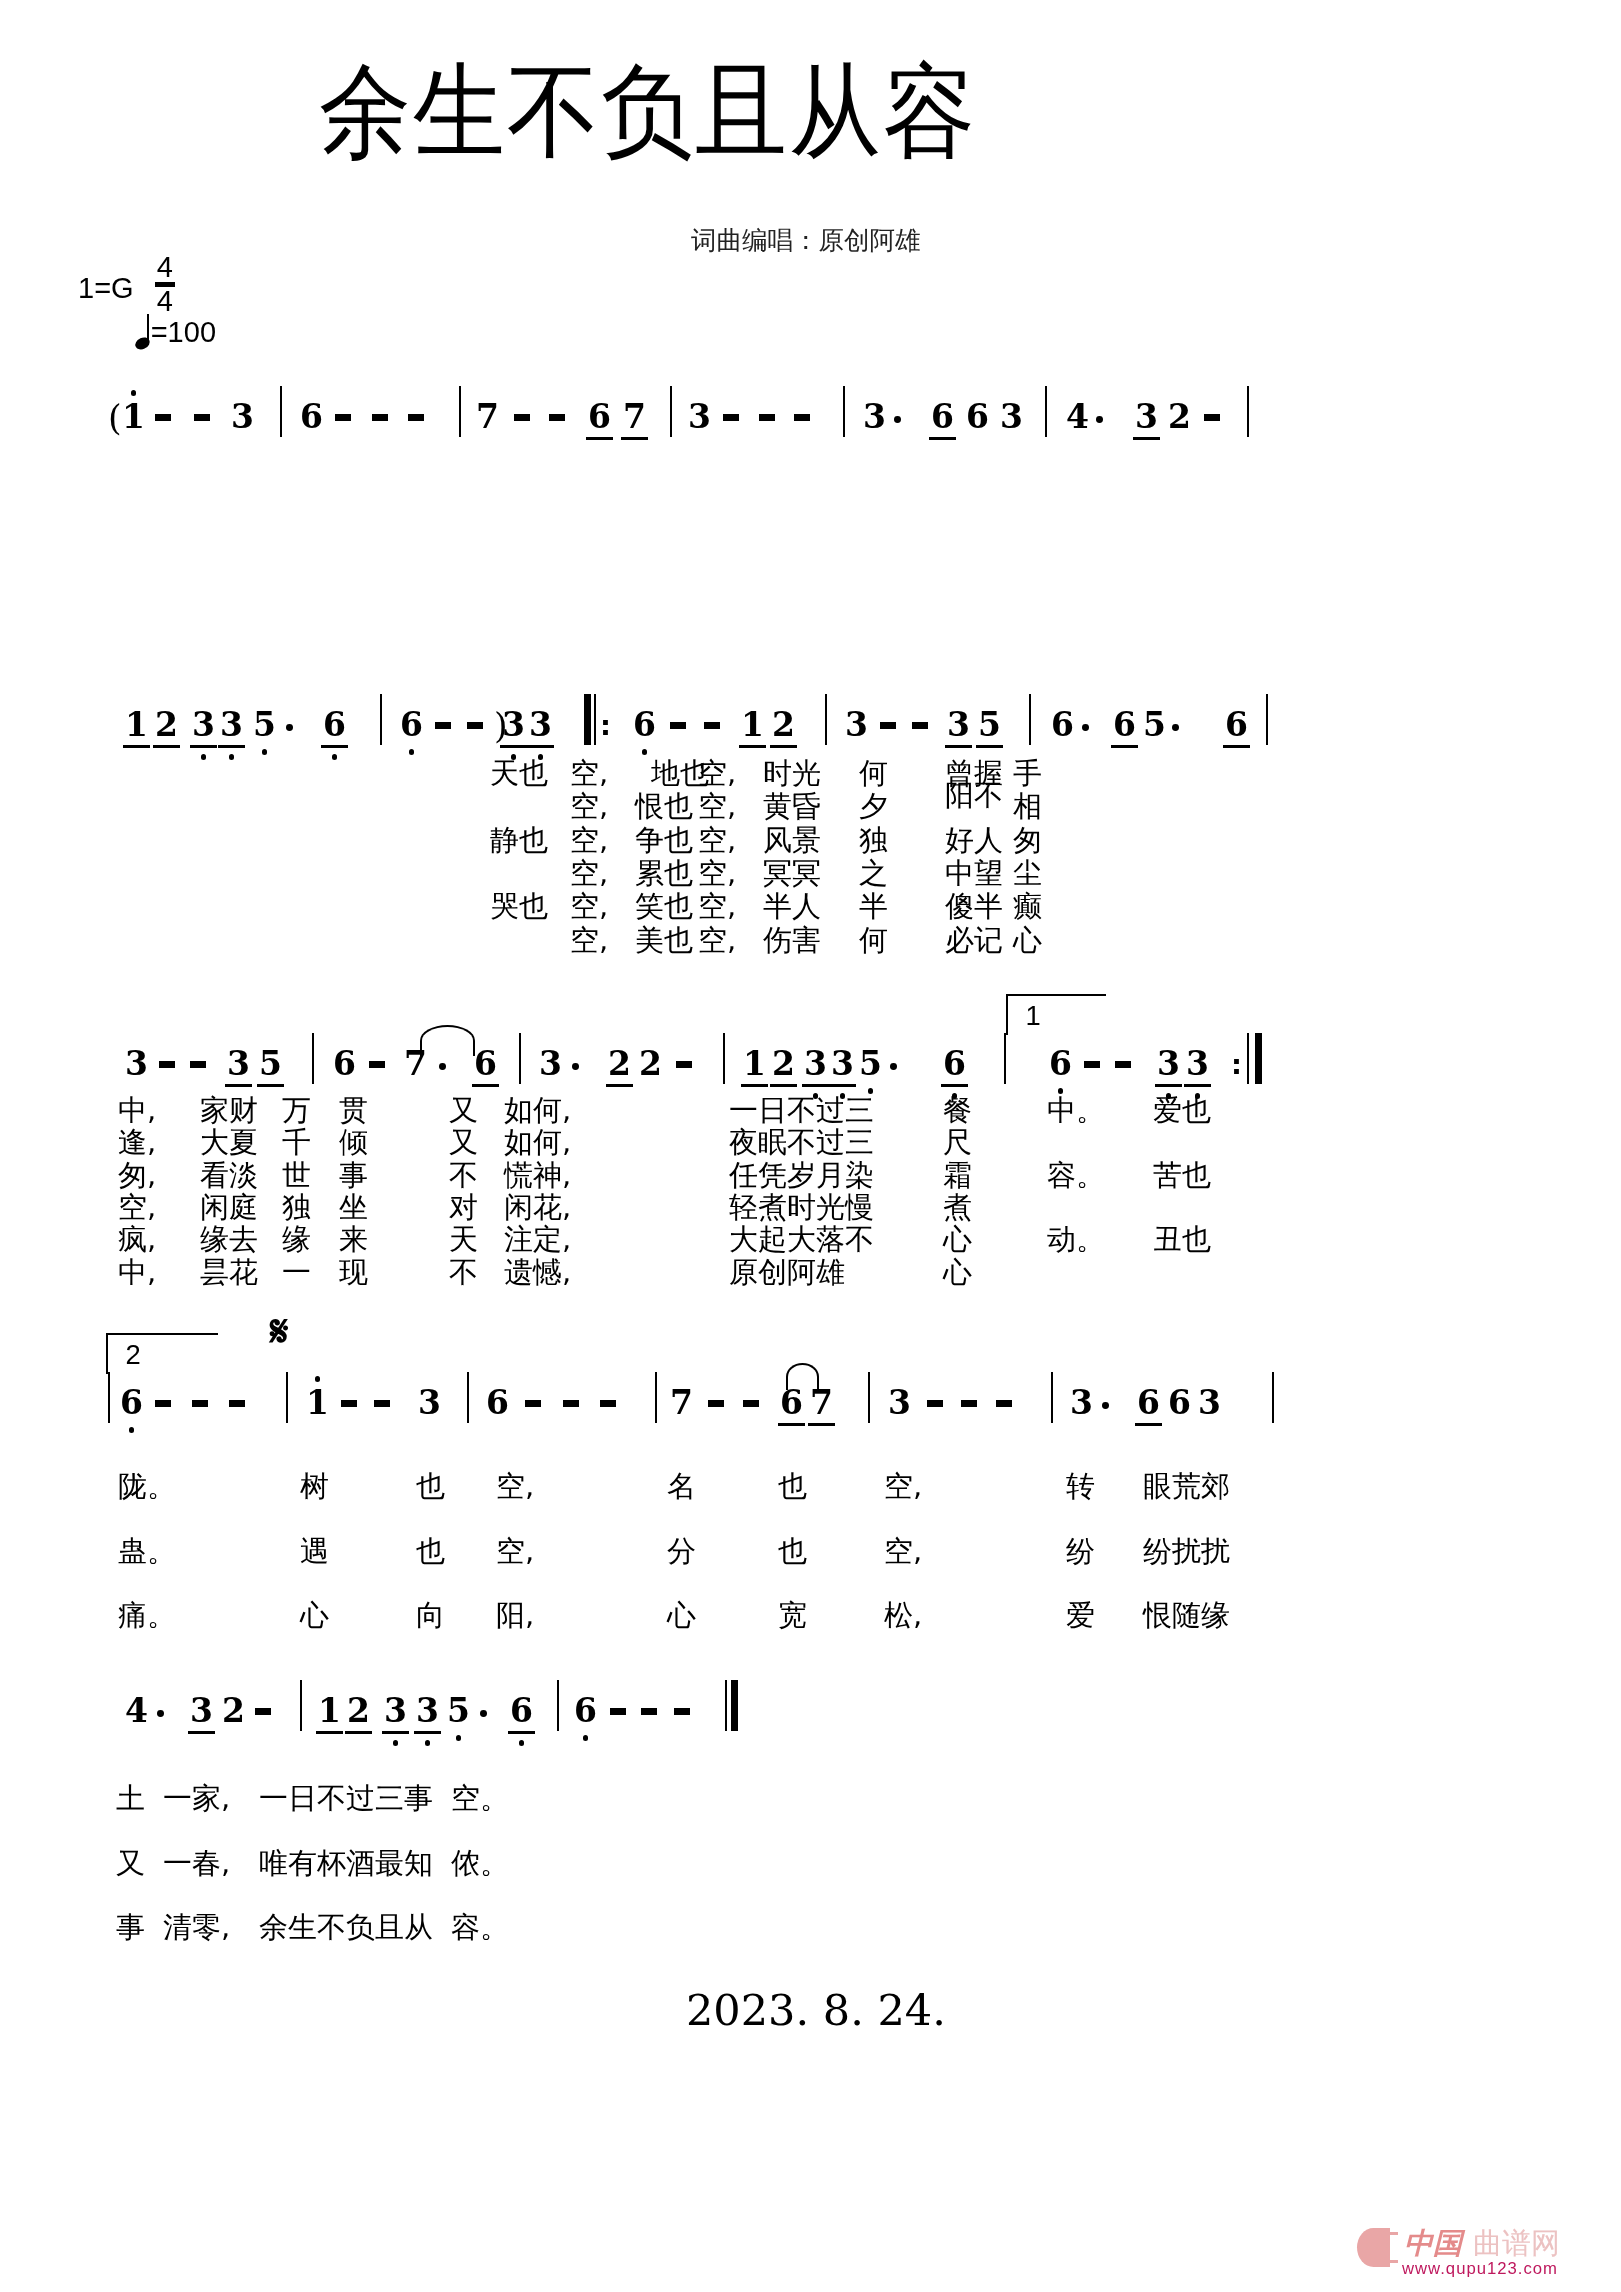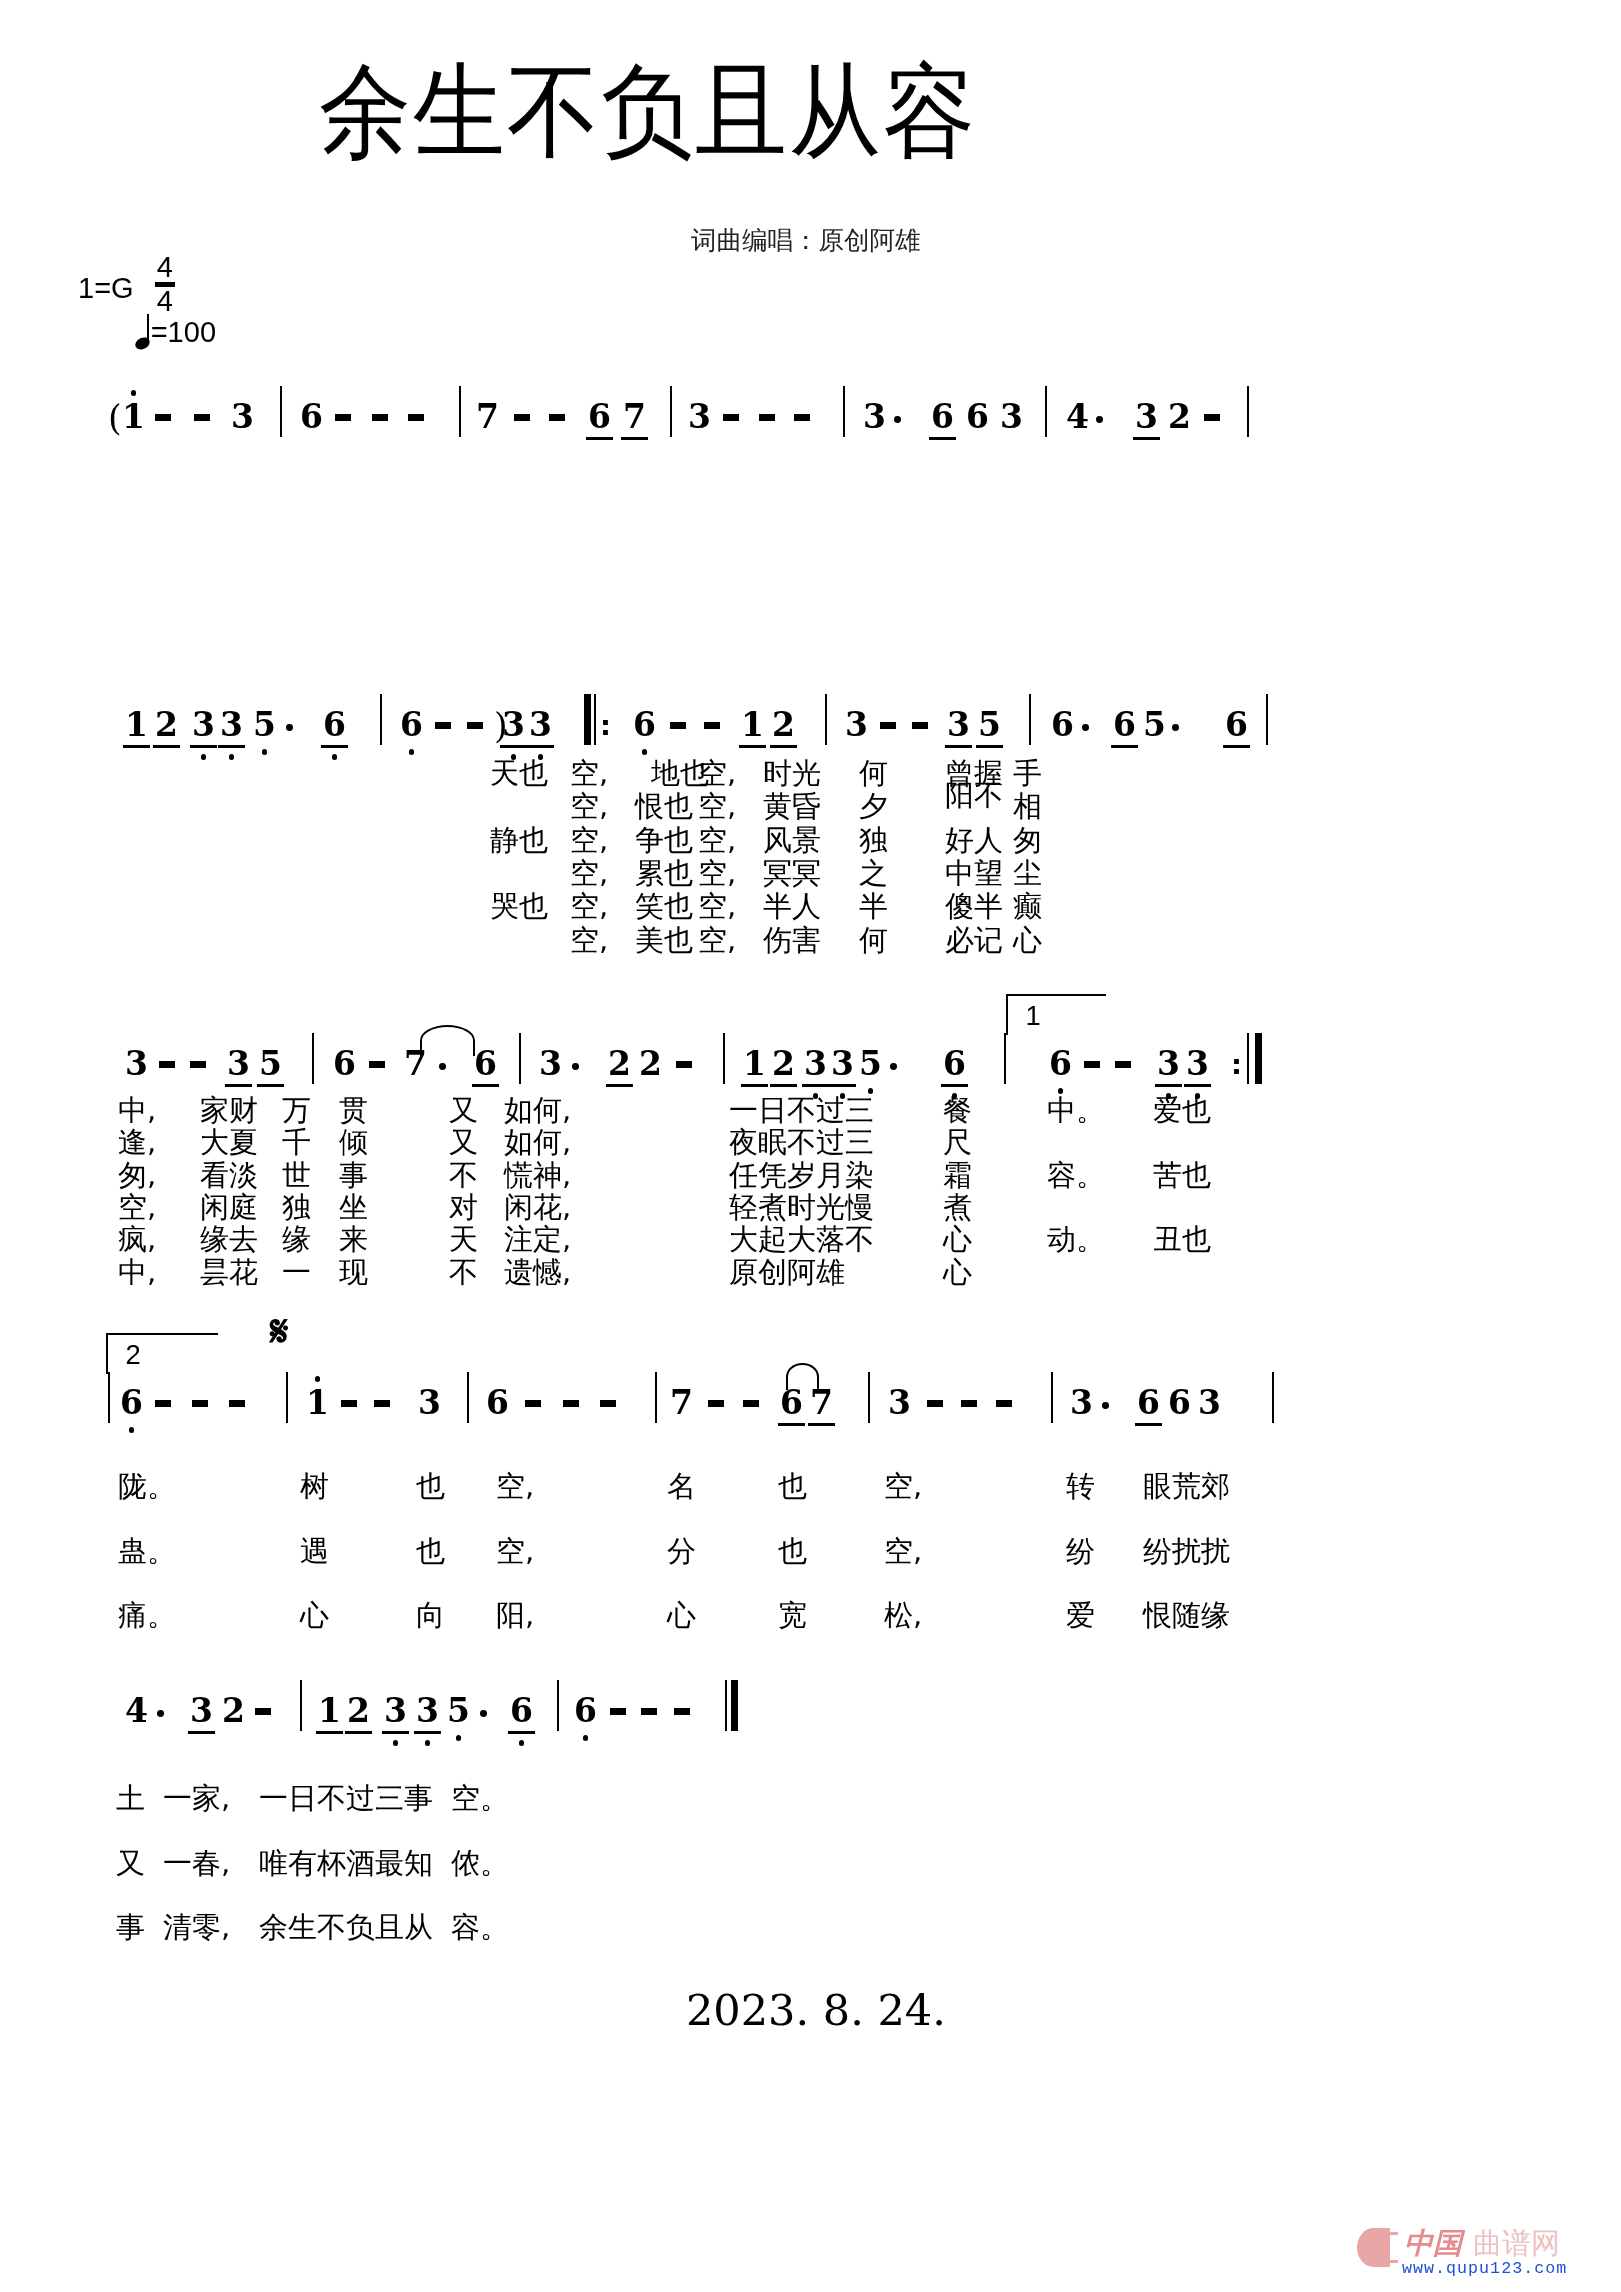--- a/index.html
+++ b/index.html
@@ -31,21 +31,21 @@
   .volta { position: absolute; border-left: 2.9px solid #000; border-top: 2.9px solid #000; height: 39px; }
   .volta span { position: absolute; left: 17.6px; top: 3.9px; font-family: "Liberation Sans", sans-serif; font-size: 27.4px; }
   .segno { position: absolute; font-family: "DejaVu Serif", serif; font-size: 43px; font-weight: bold; }
   .slur { position: absolute; border: 2.9px solid #000; border-bottom: none; border-radius: 50% 50% 0 0; }
   .date { left: 686px; top: 1985px; font-family: "DejaVu Serif", serif; font-size: 43px; }
   .wm { right: 29px; bottom: 11.8px; width: 235px; height: 57px; }
   .wm .logo { position: absolute; left: 0; top: 3.9px; width: 33px; height: 39px; border-radius: 50% 0 0 50%; background: #e9a6a6; }
   .wm .logo-e { position: absolute; left: 25.5px; top: 7.8px; width: 15.7px; height: 31px; border: 3.9px solid #e9a6a6; border-right: none; box-sizing: border-box; }
   .wm .zh1 { position: absolute; left: 47px; top: 0; font-family: "DejaVu Serif", serif; font-weight: bold; font-style: italic; font-size: 29px; color: #e48b8b; }
   .wm .zh2 { position: absolute; left: 116px; top: 0; font-family: "DejaVu Serif", serif; font-size: 29px; color: #ecc2c2; }
-  .wm .url { position: absolute; left: 45px; top: 35px; font-family: Liberation Mono, monospace; font-size: 16.7px; color: #1d4ed8; letter-spacing: 1px; }
+  .wm .url { position: absolute; left: 45px; top: 35px; font-family: Liberation Sans, sans-serif; font-size: 16.7px; color: #be185d; letter-spacing: 1px; }
 </style>
 </head>
 <body>
 
 <div class="abs title">余生不负且从容</div>
 <div class="abs credit">词曲编唱：原创阿雄</div>
 <div class="abs key">1=G</div>
 <div class="abs timesig">
   <div>4</div>
   <div class="bar"></div>

